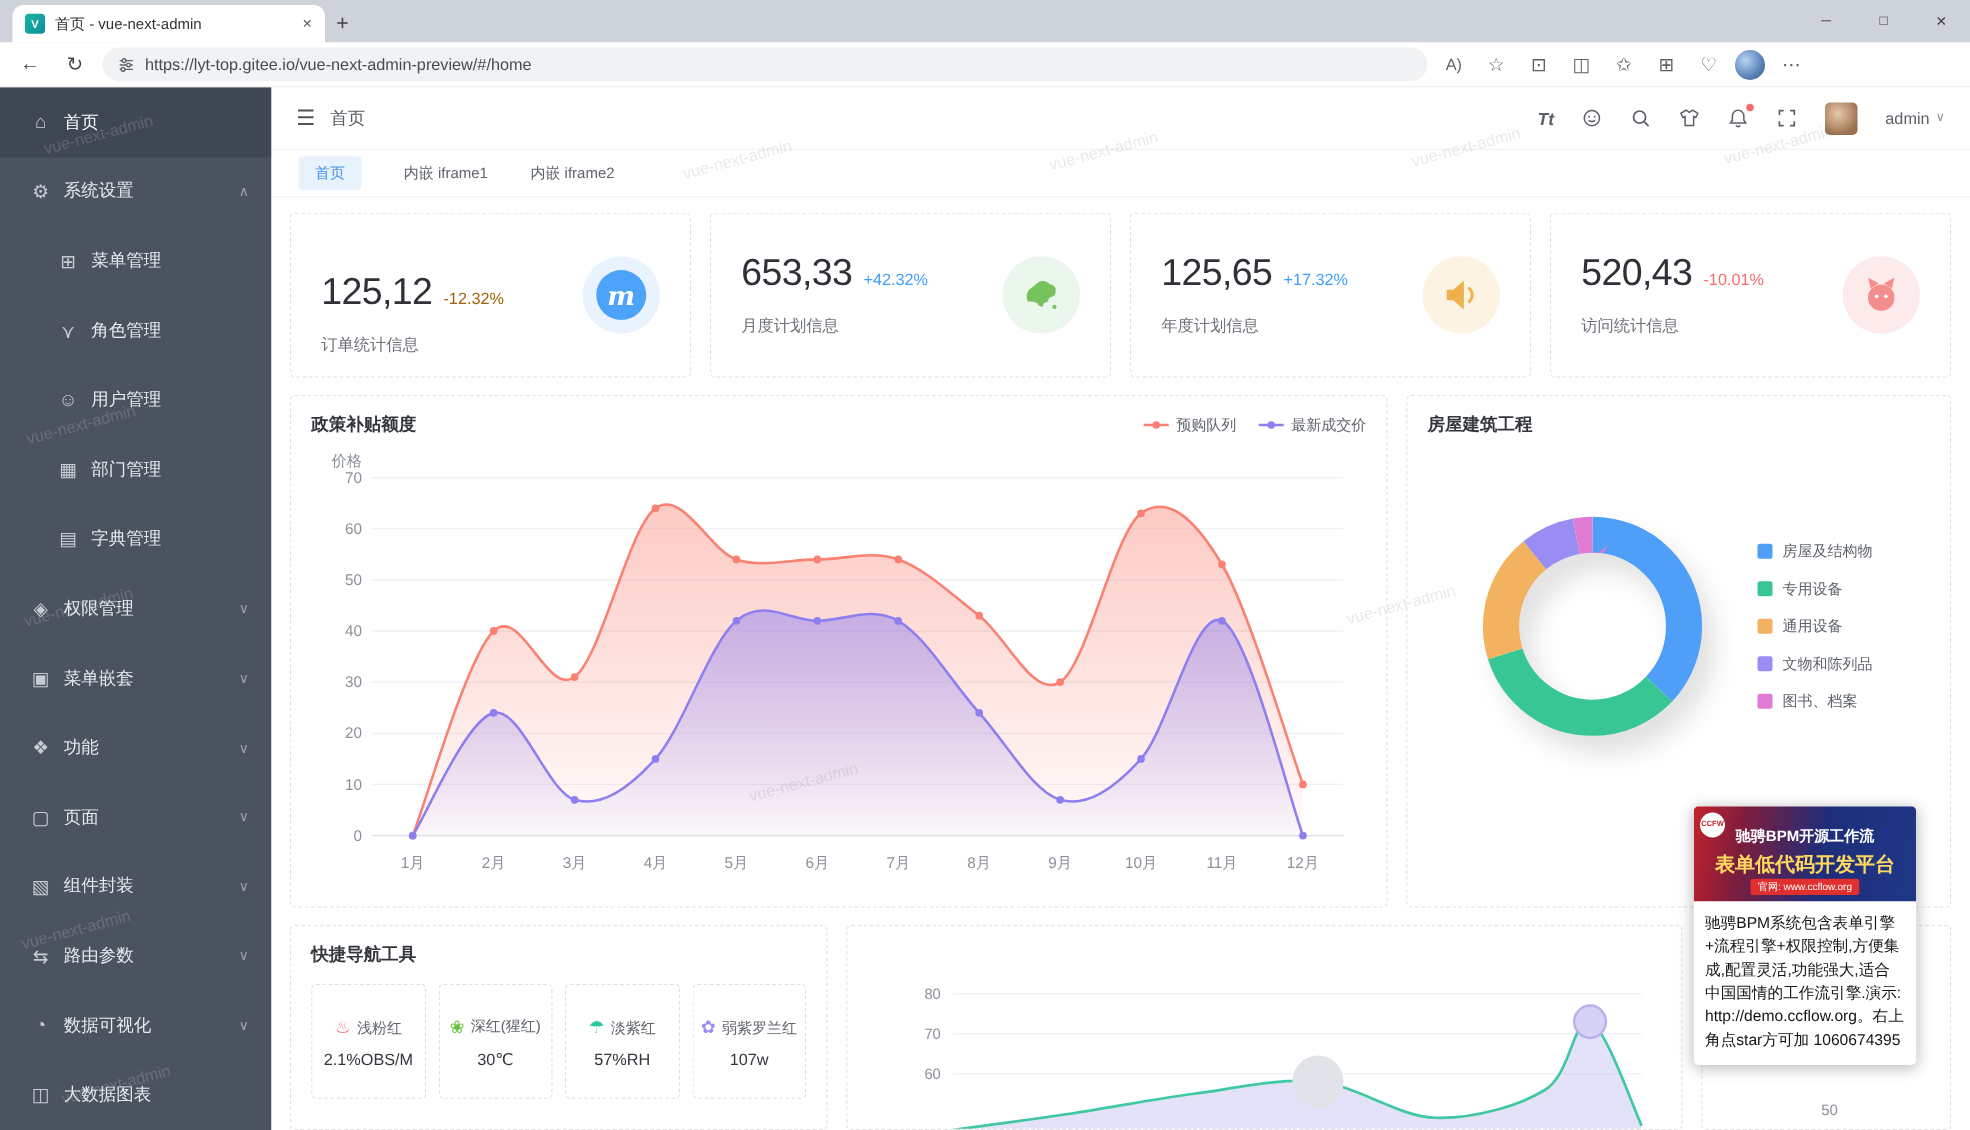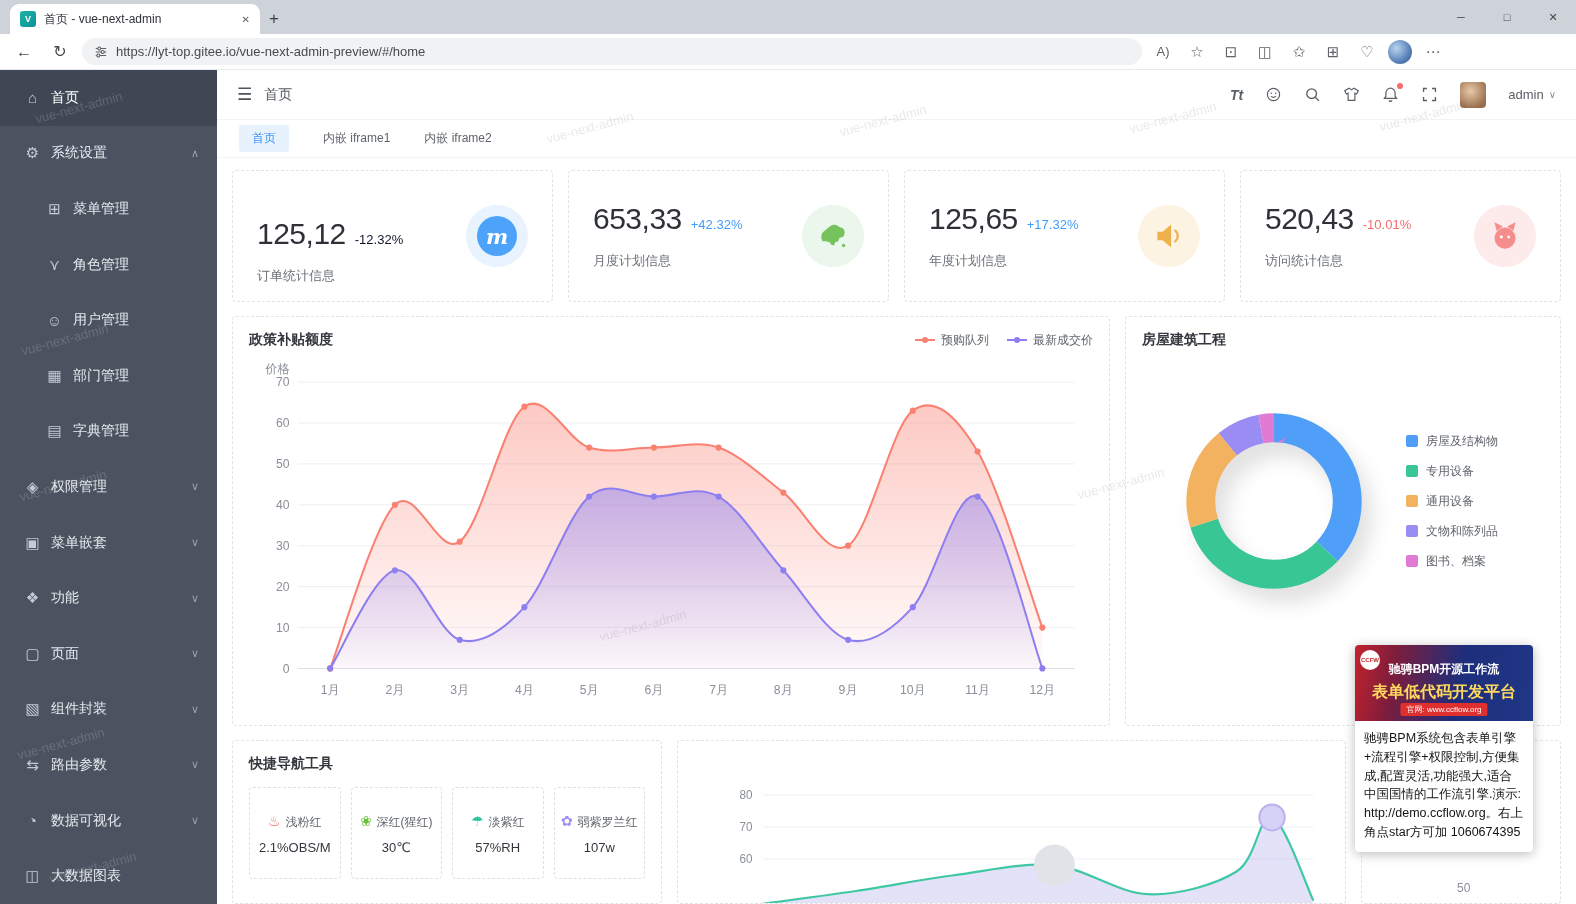--- a/index.html
+++ b/index.html
@@ -273,21 +273,21 @@
       <span class="ptab">内嵌 iframe2</span>
     </div>
 
     <div class="content">
 
       <div class="stats-row">
         <div class="card stat-card">
           <div>
             <div class="stat-top">
               <span class="stat-value">125,12</span>
-              <span class="stat-delta" style="color: #0f172a; margin-top: 44px;">-12.32%</span>
+              <span class="stat-delta" style="color: #a16207; margin-top: 44px;">-12.32%</span>
             </div>
             <div class="stat-label">订单统计信息</div>
           </div>
           <div class="stat-icon" style="background-color: rgb(233, 243, 254);">
             <div class="m-badge" style="background-color: rgb(77, 163, 249);">m</div>
           </div>
         </div>
         <div class="card stat-card">
           <div>
             <div class="stat-top">

